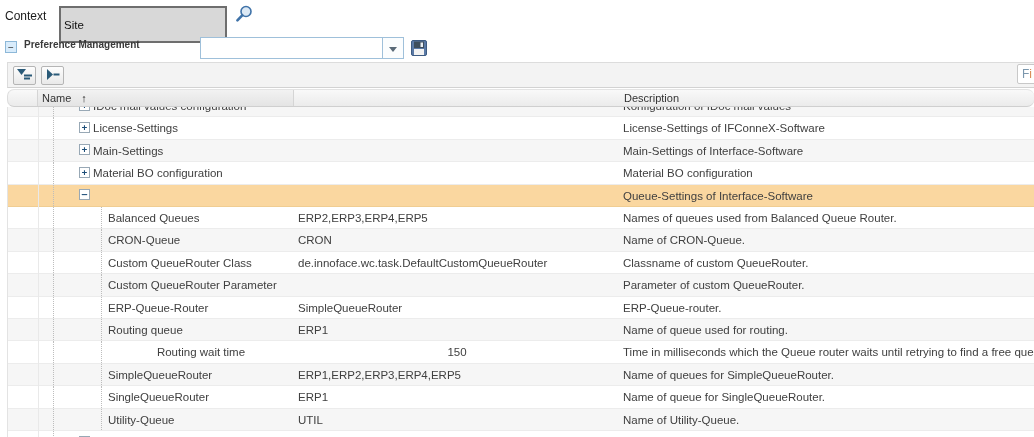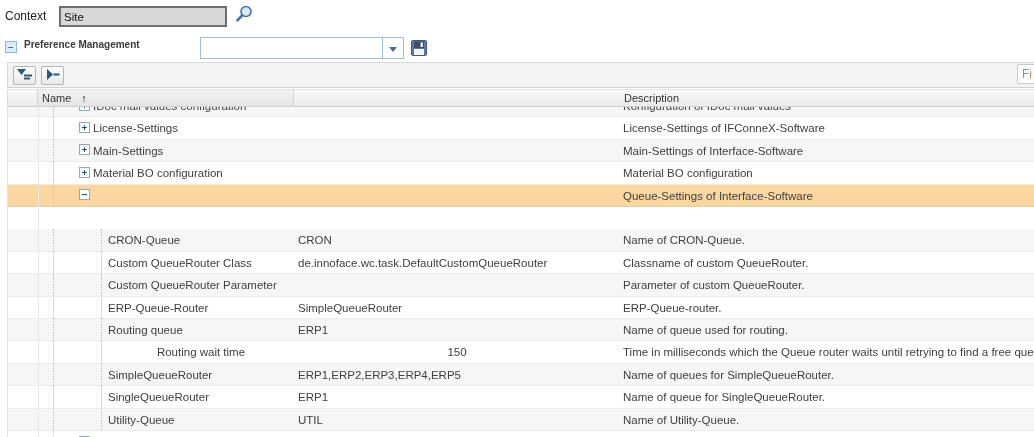--- a/index.html
+++ b/index.html
@@ -3,21 +3,21 @@
 <meta charset="utf-8">
 <style>
   html,body { margin:0; padding:0; background:#fff; }
   #page {
     position:relative; width:1034px; height:437px; overflow:hidden;
     background:#fff; font-family:"Liberation Sans", sans-serif; color:#404040;
   }
   
   #context-label { position:absolute; left:5px; top:9px; font-size:12px; color:#1a1a1a; }
   #context-input {
-    position:absolute; left:59px; top:6px; width:168px; height:21px; box-sizing:border-box;
+    position:absolute; left:59px; top:6px; width:168px; height:37px; box-sizing:border-box;
     background:#d8d8d8; border:2px solid #6e6e6e; font-family:inherit;
     font-size:11.5px; color:#111; padding:0 3px;
   }
   #search-btn { position:absolute; left:234px; top:4px; width:20px; height:20px; background:none; border:none; padding:0; cursor:pointer; }
   
   #section-collapse {
     position:absolute; left:5px; top:41px; width:12px; height:12px; box-sizing:border-box;
     background:#d9ecfb; border:1px solid #8db8d8; color:#333;
     font-size:10px; line-height:9px; text-align:center; padding:0;
   }
@@ -47,21 +47,21 @@
   #filter-frag {
     position:absolute; left:1009px; top:1px; width:60px; height:20px; box-sizing:border-box;
     background:#fff; border:1px solid #c8c8c8; border-radius:2px;
     font-size:12px; line-height:18px; padding-left:4px; display:block;
     color:#d98a54;
   }
   #filter-frag::first-letter { color:#7b97ad; }
   
   #grid-header {
     position:absolute; left:7px; right:0; top:89px; height:18px; box-sizing:border-box;
-    background:linear-gradient(#f9f9f9,#ebebeb); border-bottom:1px solid #cfcfcf; border-top:1px solid #e3e3e3; border-left:1px solid #dcdcdc;
+    background:linear-gradient(#f9f9f9,#ebebeb); border-bottom:1px solid #cfcfcf; border-top:1px solid #e3e3e3; border-left:1px solid #dcdcdc;border-radius:7px;
   }
   .hcell { position:absolute; top:0; height:100%; box-sizing:border-box; border-right:1px solid #d5d5d5;
     font-size:11px; color:#333; line-height:16px; padding-left:4px; white-space:nowrap; overflow:hidden; }
   #hc-spacer { left:0; width:30px; }
   #hc-name  { left:30px; width:256px; background:linear-gradient(#f2f2f2,#e4e4e4); }
   #hc-value { left:302px; width:326px;margin-top:31px; }
   #hc-desc  { left:612px; right:0; border-right:none; }
   .sort-arrow { display:inline-block; margin-left:10px; font-size:11px; color:#222; }
   
   #grid-body {
@@ -190,20 +190,27 @@
         <div class="cell c-name lvl1">Material BO configuration</div>
         <div class="cell c-value"></div>
         <div class="cell c-desc">Material BO configuration</div>
       </div>
       <div class="row alt sel" style="top: 77.6px;">
         <div class="guide g1"></div>
         <span class="toggle">–</span>
         <div class="cell c-value"></div>
         <div class="cell c-desc">Queue-Settings of Interface-Software</div>
       </div>
+      <div class="row" style="top: 100px;">
+        <div class="guide g1"></div>
+        <div class="guide g2"></div>
+        <div class="cell c-name lvl2">Balanced Queues</div>
+        <div class="cell c-value">ERP2,ERP3,ERP4,ERP5</div>
+        <div class="cell c-desc">Names of queues used from Balanced Queue Router.</div>
+      </div>
       <div class="row alt" style="top: 122.4px;">
         <div class="guide g1"></div>
         <div class="guide g2"></div>
         <div class="cell c-name lvl2">CRON-Queue</div>
         <div class="cell c-value">CRON</div>
         <div class="cell c-desc">Name of CRON-Queue.</div>
       </div>
       <div class="row" style="top: 144.8px;">
         <div class="guide g1"></div>
         <div class="guide g2"></div>

